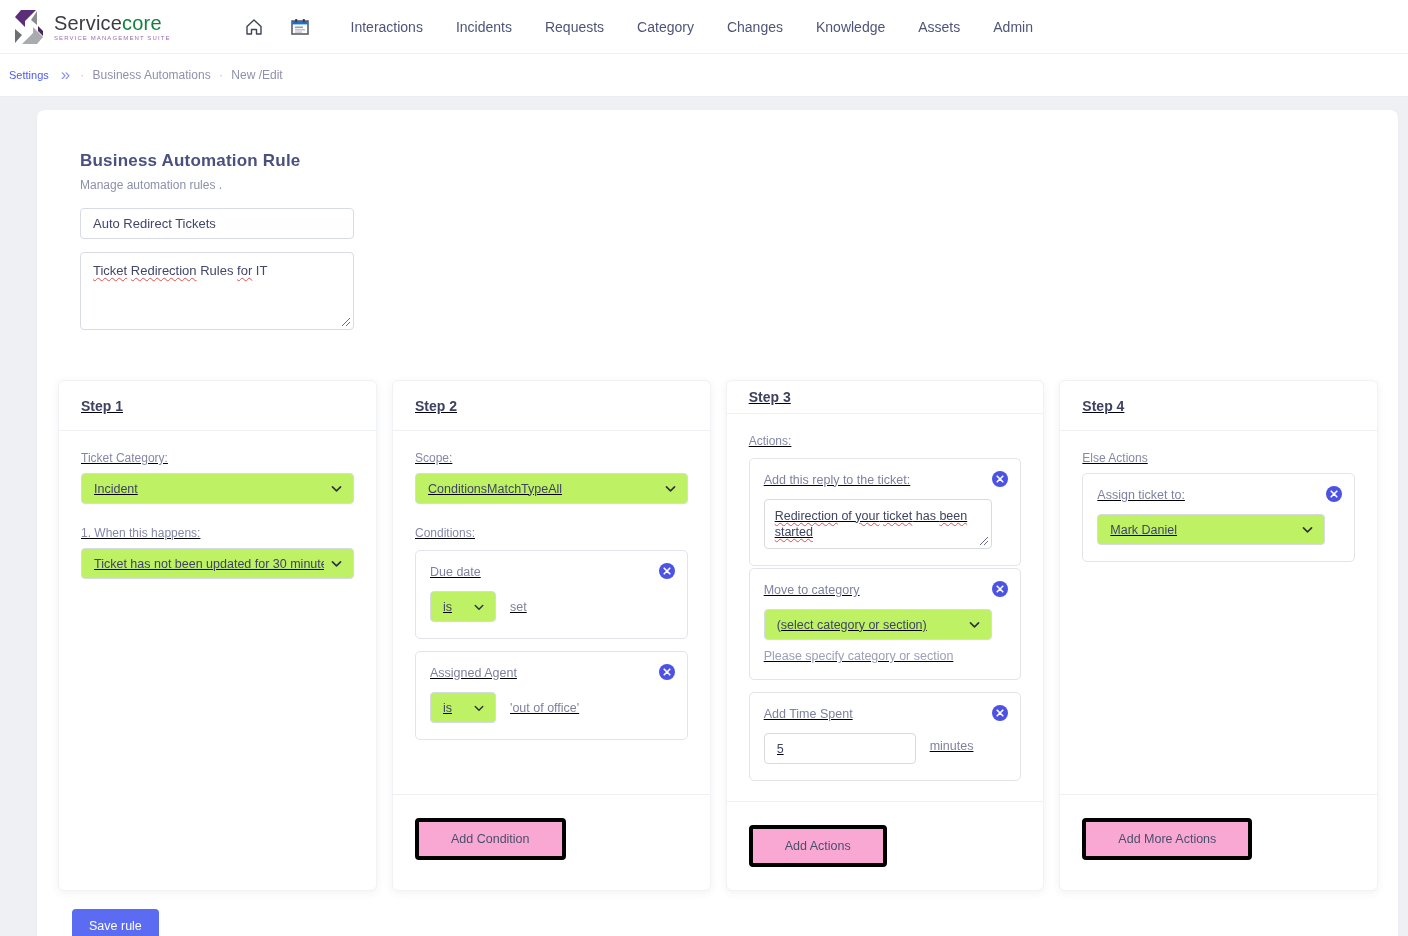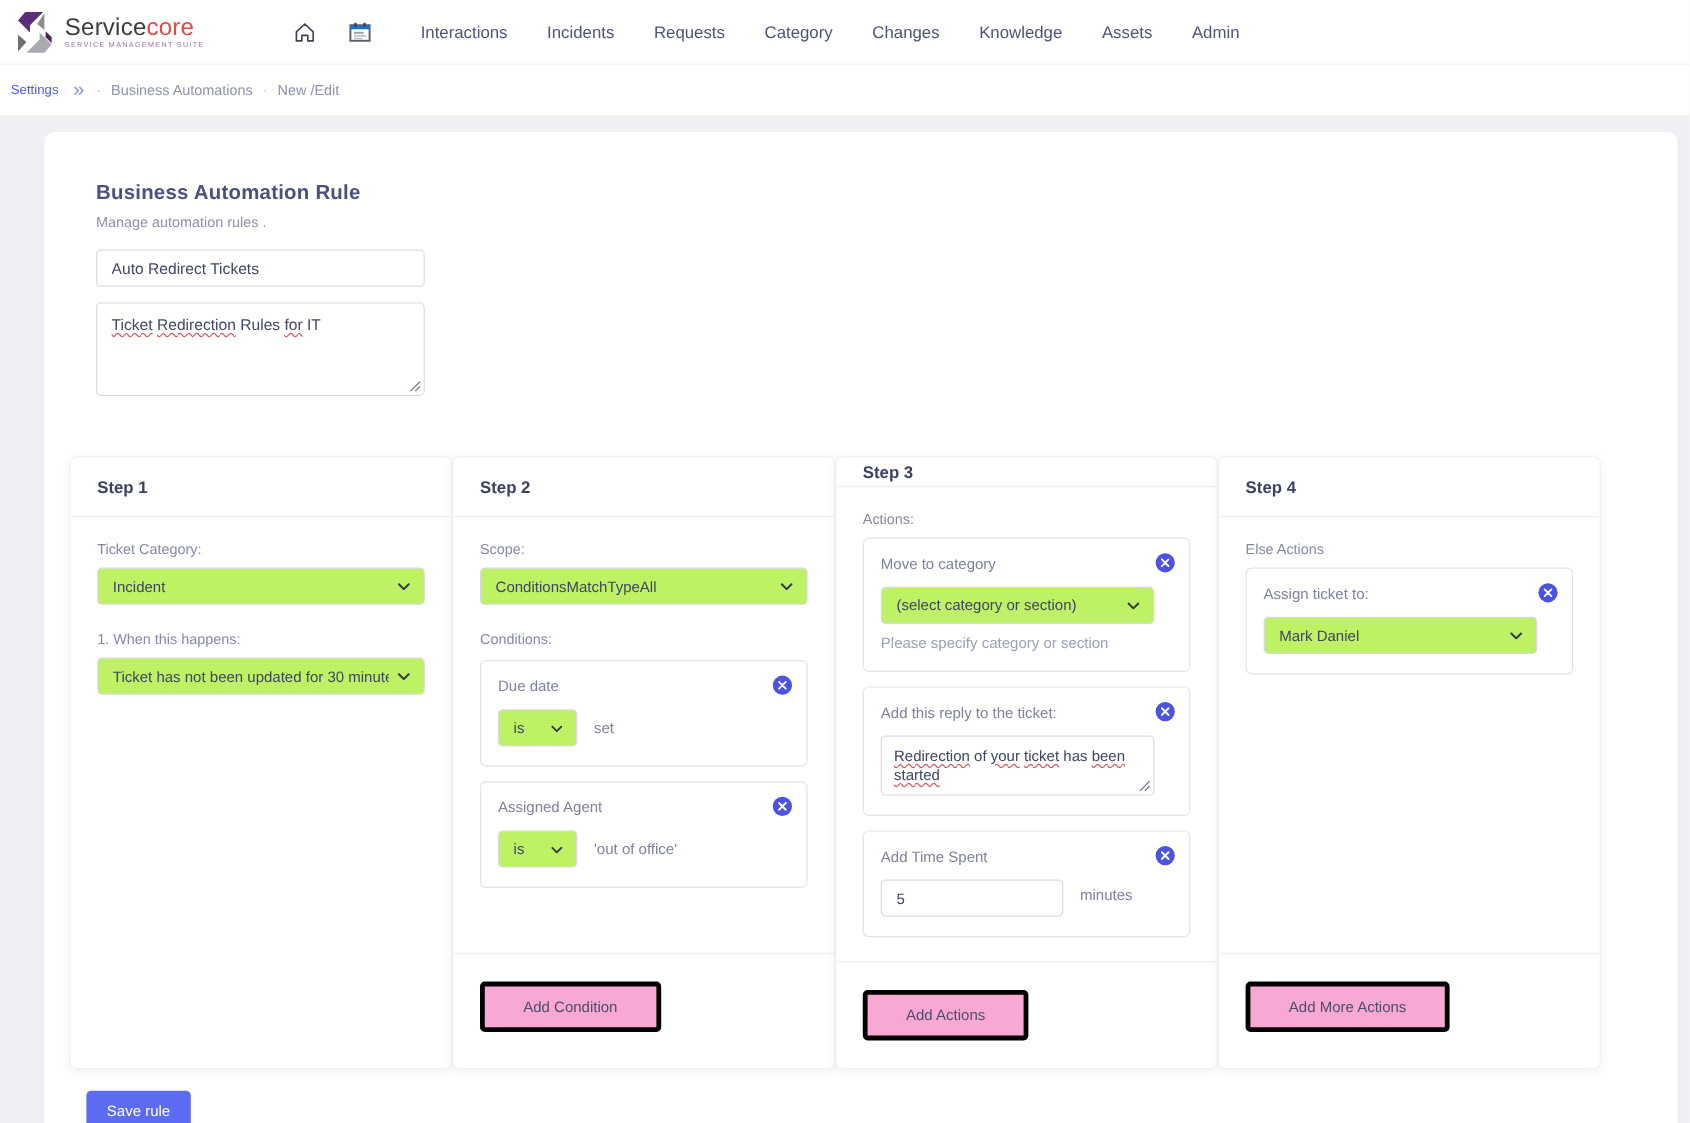--- a/index.html
+++ b/index.html
@@ -6,21 +6,21 @@
   html,body { width:1408px; height:936px; overflow:hidden;
     font-family:"Liberation Sans", sans-serif; background:#eef0f4; }
 
   
   .topbar { height:54px; background:#fff; border-bottom:1px solid #f1f1f4;
     display:flex; align-items:center; }
   .brand { display:flex; align-items:center; margin-left:12px; cursor:pointer; }
   .brand-icon { width:34px; height:36px; margin-right:8px; }
   .brand-text-wrap { display:flex; flex-direction:column; line-height:1; }
   .brand-name { font-size:20px; color:#3c3b40; letter-spacing:.2px; }
-  .brand-name .accent { color:#ef4444; }
+  .brand-name .accent { color:#15803d; }
   .brand-tagline { font-size:6px; color:#9a6cb4; letter-spacing:1.1px; margin-top:2px; }
   .top-icons { display:flex; align-items:center; margin-left:72px; gap:24px; }
   .top-icon { width:22px; height:22px; cursor:pointer; display:flex; align-items:center; justify-content:center; }
   .nav-links { display:flex; align-items:center; margin-left:40px; gap:33px; }
   .nav-link { font-size:14px; color:#4e5478; text-decoration:none; cursor:pointer; }
 
   
   .crumbbar { height:43px; background:#fff; border-bottom:1px solid #ededf1;
     display:flex; align-items:center; padding-left:9px; }
   .crumb-root { font-size:11px; color:#4c5af0; font-weight:500; cursor:pointer; }
@@ -41,21 +41,21 @@
     font-size:13px; color:#41466a; font-family:inherit; outline:none; }
   .rule-desc { position:relative; width:274px; height:78px; margin-top:13px;
     border:1px solid #d9dbe2; border-radius:4px; padding:9px 12px;
     font-size:13px; color:#41466a; line-height:1.35; cursor:text; }
   .grip { position:absolute; right:2px; bottom:2px; }
 
   .sp { text-decoration:underline; text-decoration-style:wavy;
     text-decoration-color:#e04f4f; text-decoration-thickness:1px; text-underline-offset:2px; }
 
   
-  .steps-row { display:flex; margin:50px 0 0 0; }
+  .steps-row { display:flex; gap:15px; margin:50px 0 0 0;text-decoration:underline; }
   .card { width:319px; height:511px; background:#fff; border:1px solid #f1f2f5;
     border-radius:6px; box-shadow:0 2px 8px rgba(60,64,90,.07);
     display:flex; flex-direction:column; }
   .card-header { height:50px; border-bottom:1px solid #eef0f3; display:flex;
     align-items:center; padding:0 22px; font-size:14px; font-weight:600; color:#3d4263; }
   .card-body { flex:1 1 auto; padding:20px 22px; }
   .card-footer { border-top:1px solid #eef0f3; padding:23px 22px; height:96px; }
 
   .field-label { font-size:12px; color:#8488a8; margin-bottom:8px; }
   .sel { height:31px; border:1px solid #d7dae0; border-radius:4px; background:#bef264;
@@ -236,50 +236,50 @@
         <div class="card-footer">
           <button class="add-btn">Add Condition</button>
         </div>
       </div>
 
       <div class="card">
         <div class="card-header">Step 3</div>
         <div class="card-body">
           <div class="field-label">Actions:</div>
 
+          <div class="subbox">
+            <div class="subbox-title">Add this reply to the ticket:</div>
+            <span class="close-btn">
+              <svg width="8" height="8" viewBox="0 0 10 10">
+                  <path d="M1.5 1.5l7 7M8.5 1.5l-7 7" stroke="#fff" stroke-width="2" stroke-linecap="round"></path>
+                </svg>
+            </span>
+            <div class="mini-textarea" style="width:228px;">
+            <span class="sp">Redirection</span><span> of </span><span class="sp">your</span><span> </span><span class="sp">ticket</span><span> has </span><span class="sp">been</span><span> </span><span class="sp">started</span><svg class="grip" width="10" height="10" viewBox="0 0 10 10">
+                  <path d="M9 1L1 9M9 5L5 9" stroke="#6b6f85" stroke-width="1" fill="none"></path>
+                </svg></div>
+          </div>
+
           <div class="subbox" style="margin-top:2px;">
             <div class="subbox-title">Move to category</div>
             <span class="close-btn">
               <svg width="8" height="8" viewBox="0 0 10 10">
                   <path d="M1.5 1.5l7 7M8.5 1.5l-7 7" stroke="#fff" stroke-width="2" stroke-linecap="round"></path>
                 </svg>
             </span>
             <div class="sel" style="width:228px;">
               <span class="sel-val">(select category or section)</span>
               <svg width="13" height="13" viewBox="0 0 16 16">
                   <path d="M3 6l5 5 5-5" fill="none" stroke="#2f3446" stroke-width="2" stroke-linecap="round" stroke-linejoin="round"></path>
                 </svg>
             </div>
             <div class="hint-text">Please specify category or section</div>
           </div>
 
           <div class="subbox">
-            <div class="subbox-title">Add this reply to the ticket:</div>
-            <span class="close-btn">
-              <svg width="8" height="8" viewBox="0 0 10 10">
-                  <path d="M1.5 1.5l7 7M8.5 1.5l-7 7" stroke="#fff" stroke-width="2" stroke-linecap="round"></path>
-                </svg>
-            </span>
-            <div class="mini-textarea" style="width:228px;">
-            <span class="sp">Redirection</span><span> of </span><span class="sp">your</span><span> </span><span class="sp">ticket</span><span> has </span><span class="sp">been</span><span> </span><span class="sp">started</span><svg class="grip" width="10" height="10" viewBox="0 0 10 10">
-                  <path d="M9 1L1 9M9 5L5 9" stroke="#6b6f85" stroke-width="1" fill="none"></path>
-                </svg></div>
-          </div>
-
-          <div class="subbox">
             <div class="subbox-title">Add Time Spent</div>
             <span class="close-btn">
               <svg width="8" height="8" viewBox="0 0 10 10">
                   <path d="M1.5 1.5l7 7M8.5 1.5l-7 7" stroke="#fff" stroke-width="2" stroke-linecap="round"></path>
                 </svg>
             </span>
             <div class="inline-row">
               <input class="time-input" value="5" style="">
               <span class="unit-text">minutes</span>
             </div>

